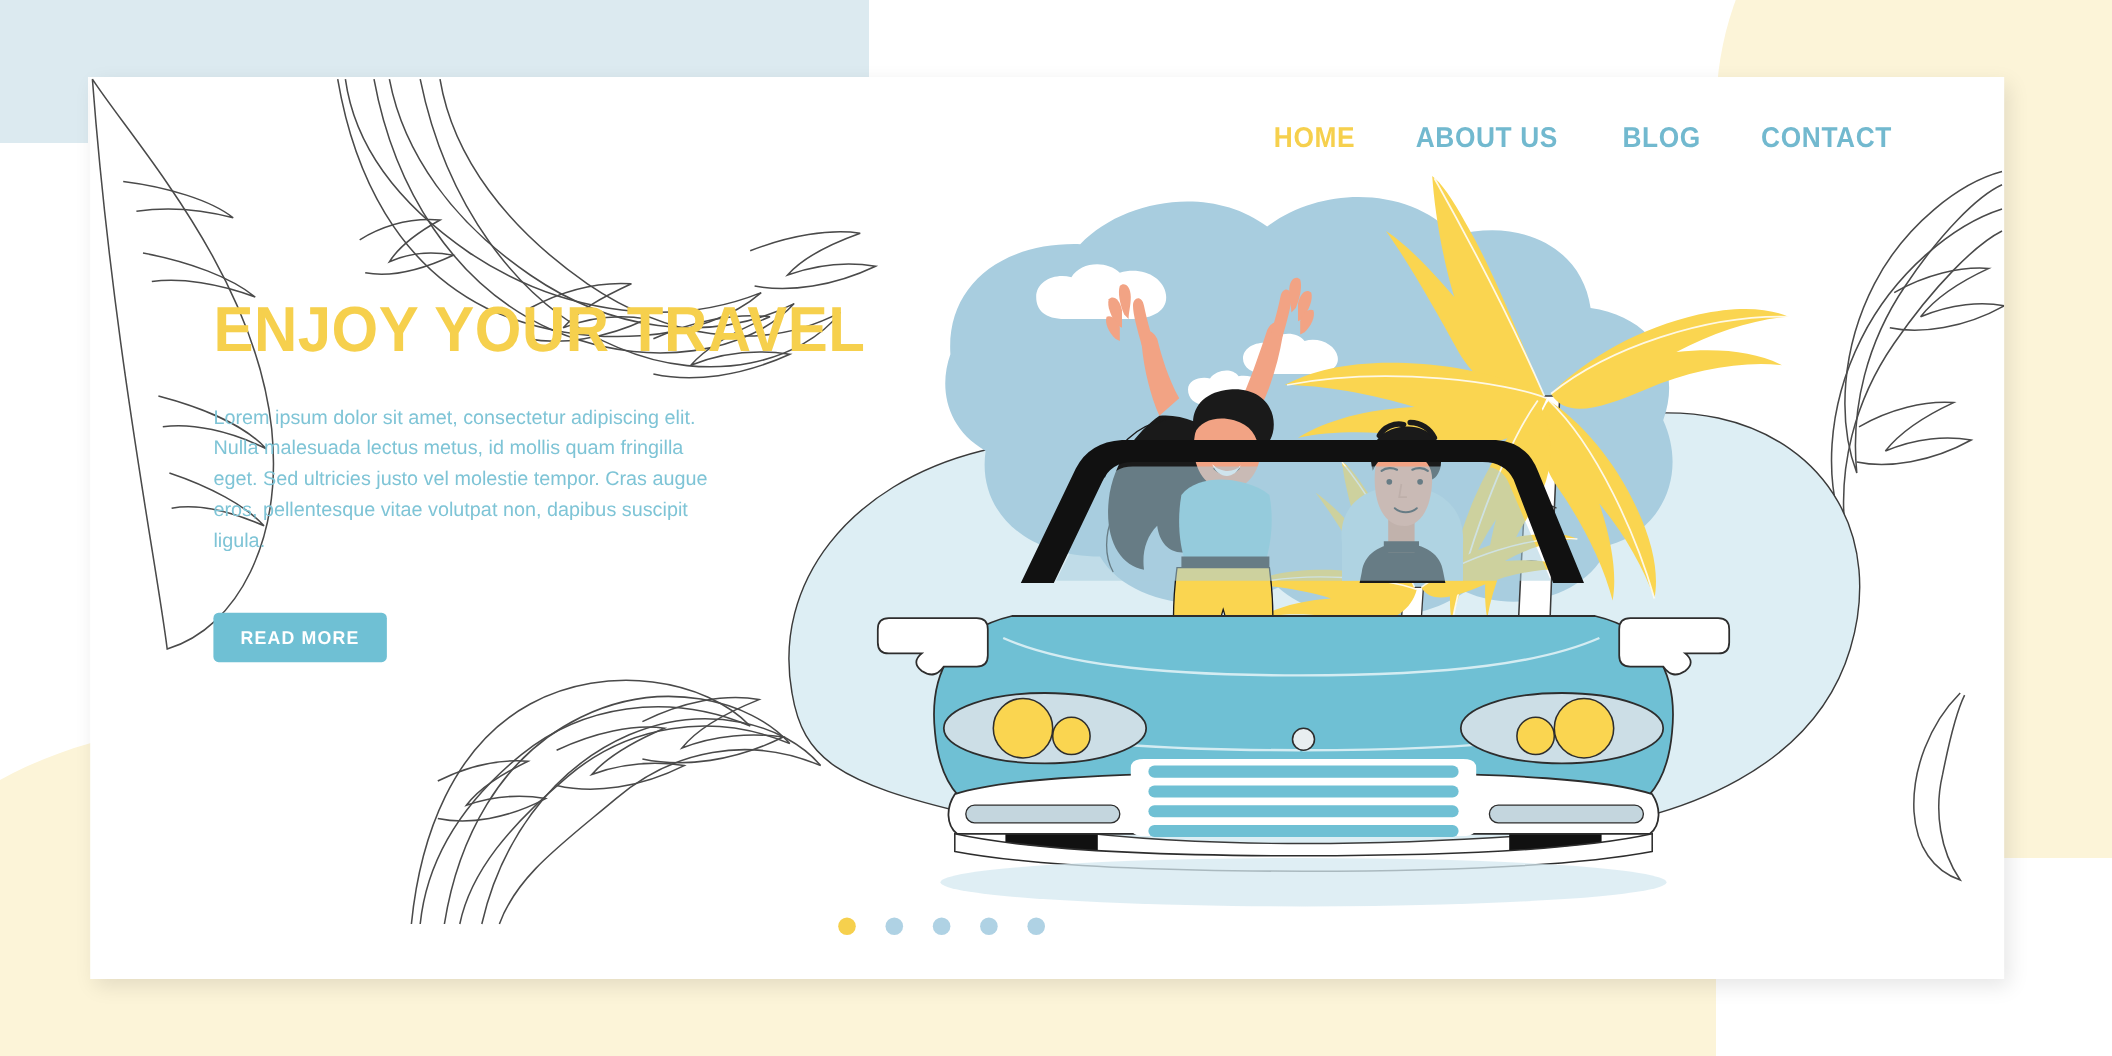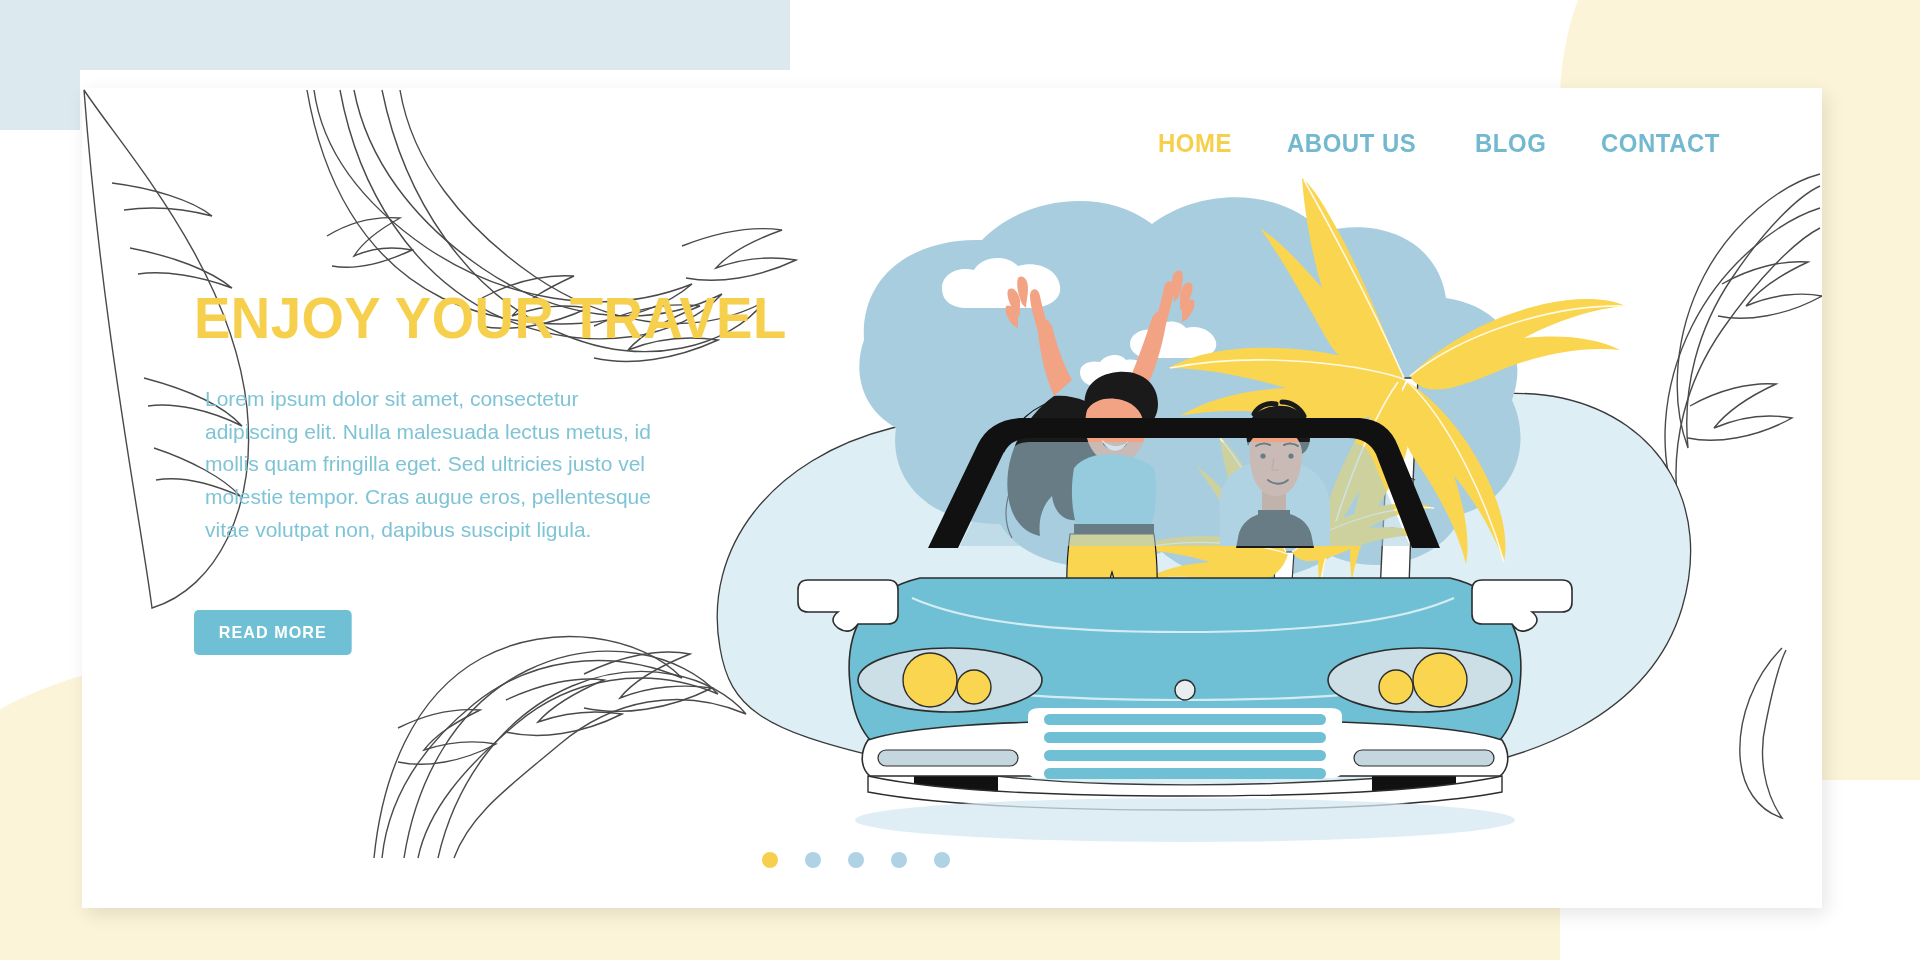--- a/index.html
+++ b/index.html
@@ -73,21 +73,21 @@
     bottom: 0;
     width: 1560px;
     height: 120px;
     background: #fcf4d8;
   }
 
   
   #card {
     position: absolute;
     left: 82px;
-    top: 88px;
+    top: 70px;
     width: 1740px;
     height: 820px;
     background: #ffffff;
     box-shadow: 4px 6px 18px rgba(0,0,0,0.10);
     overflow: hidden;
   }
 
   
   .leaf-layer {
     position: absolute;
@@ -134,24 +134,24 @@
     font-weight: bold;
     color: #f6d04d;
     letter-spacing: 0.5px;
     margin: 0 0 34px 0;
     transform: scaleX(0.94);
     transform-origin: left center;
     white-space: nowrap;
   }
   #body-copy {
     font-family: "Liberation Sans", sans-serif;
-    font-size: 21px;
+    font-size: 18px;
     line-height: 1.56;
     color: #7ec4d6;
-    margin: 11px;
+    margin: 0;
     width: 470px;
   }
   #read-more {
     display: inline-block;
     margin-top: 52px;
     background: #6fc0d4;
     color: #ffffff;
     border: none;
     border-radius: 5px;
     padding: 13px 26px 12px 26px;

